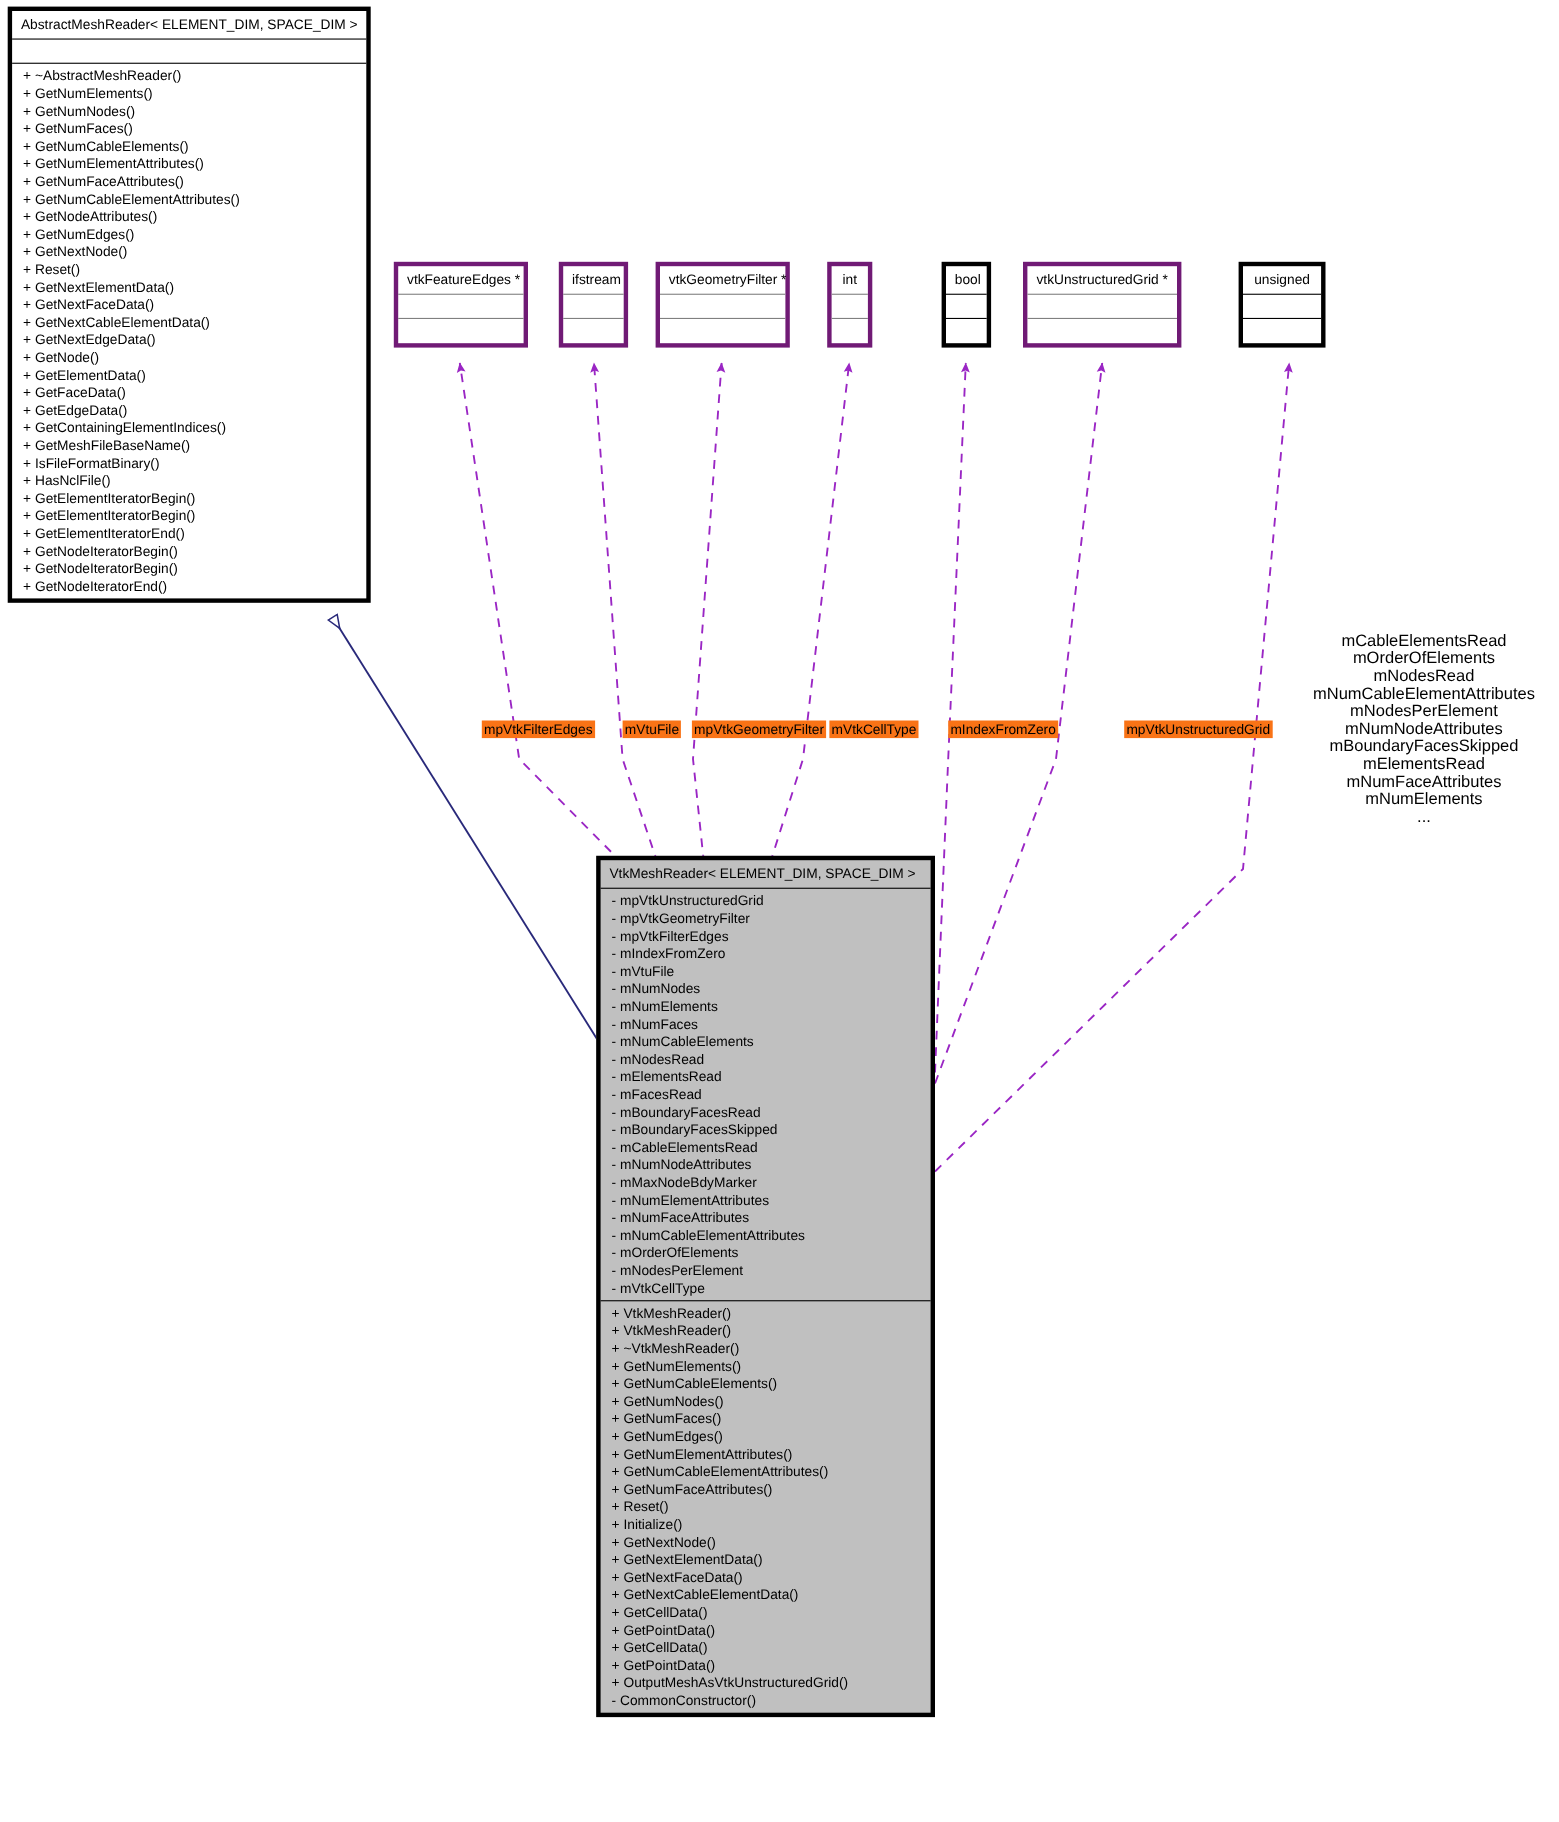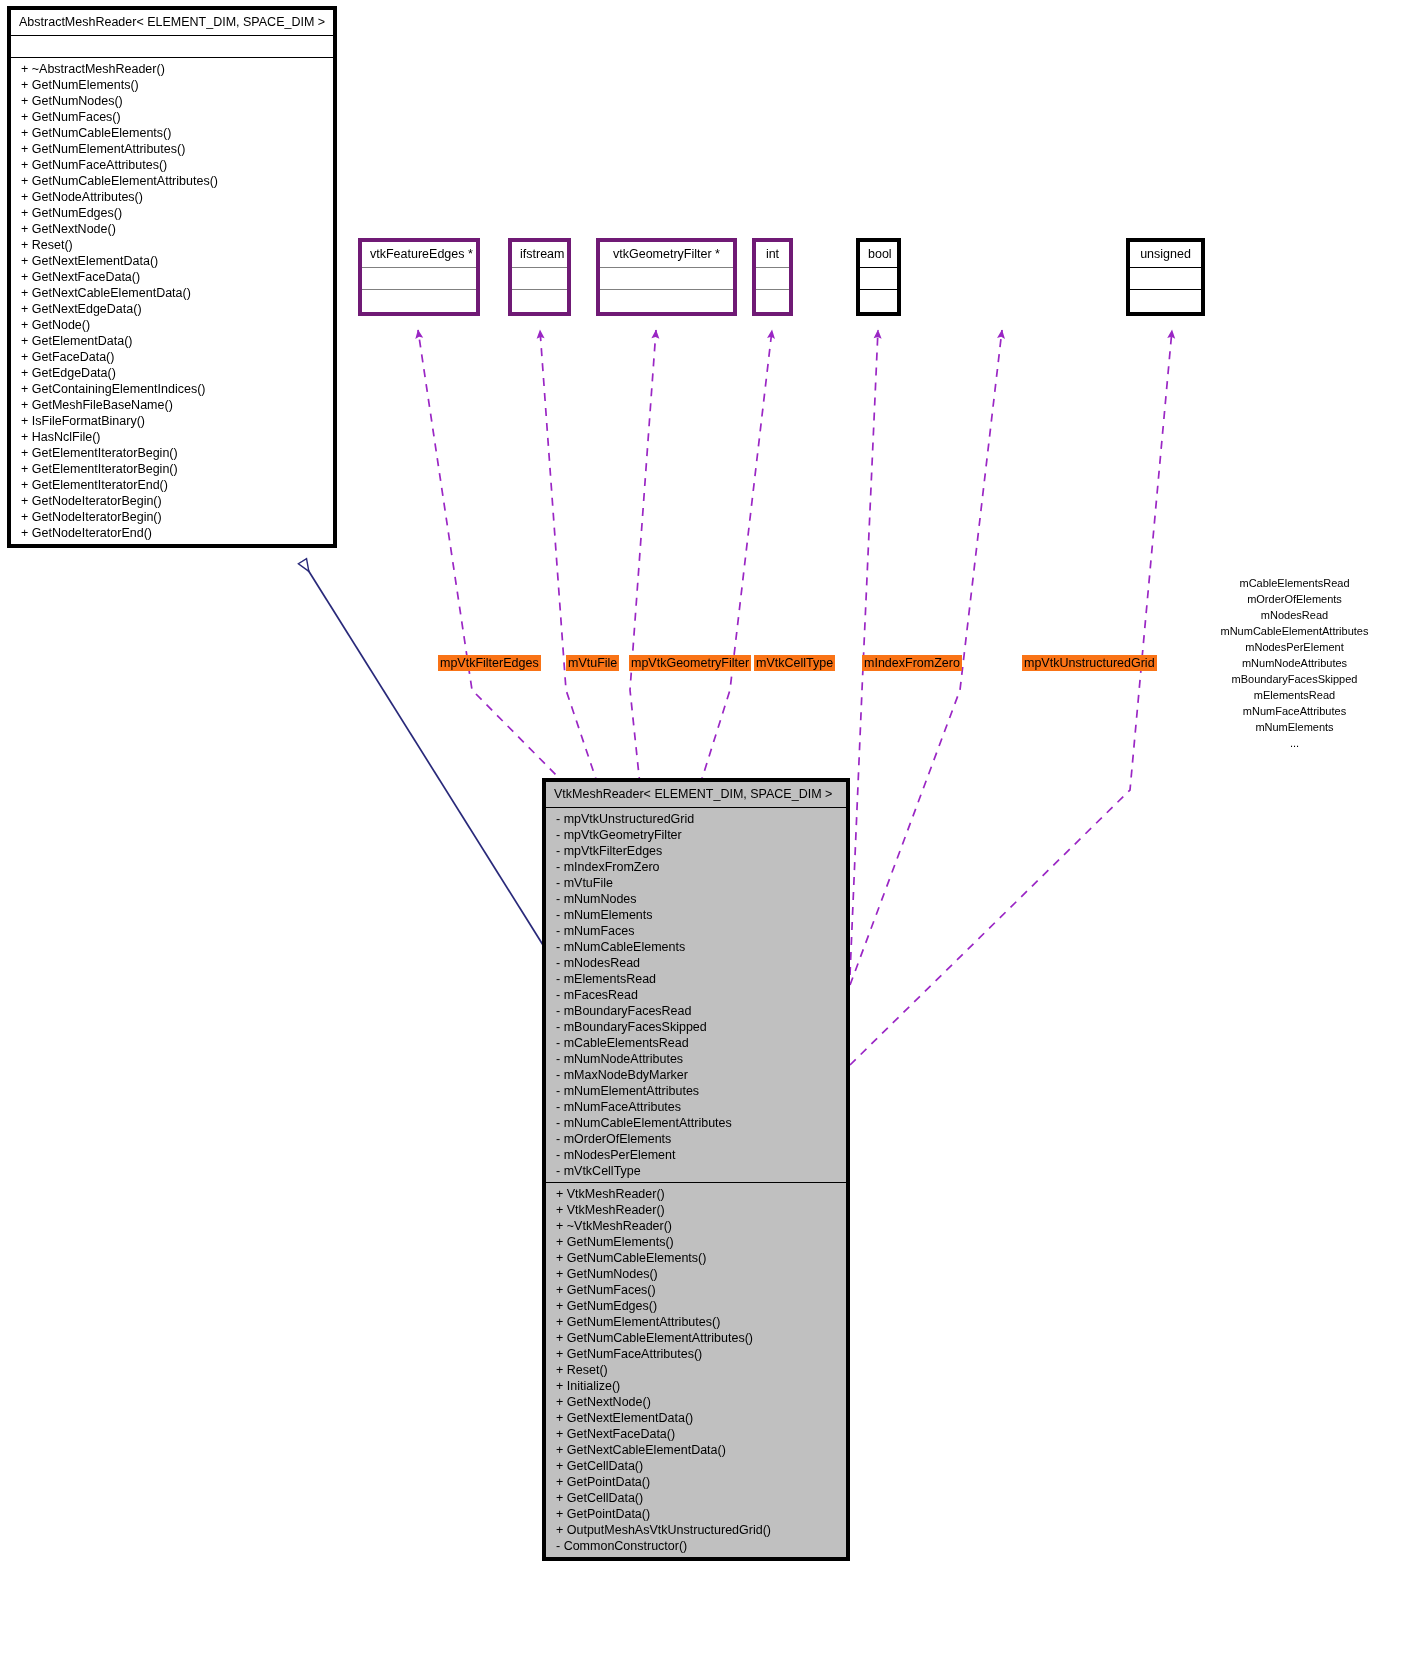--- a/index.html
+++ b/index.html
@@ -73,21 +73,21 @@
     position: absolute;
     font-size: 12.5px;
     line-height: 16px;
     color: #000000;
     white-space: nowrap;
     background: #f97316;
     padding: 0 2px;
   }
   .edge-label-multi {
     position: absolute;
-    font-size: 11px;
+    font-size: 15px;
     line-height: 16px;
     color: #000000;
     white-space: nowrap;
     text-align: center;
     background: transparent;
   }
   .edge-label-multi div { white-space: nowrap; }
 </style>
 </head>
 <body>
@@ -168,38 +168,43 @@
     <div class="uml-section empty"></div>
     <div class="uml-section empty"></div>
   </div>
 
   <div class="uml-box" id="tb-1" style="left:508px; top:238px; width:63px;">
     <div class="uml-title">ifstream</div>
     <div class="uml-section empty"></div>
     <div class="uml-section empty"></div>
   </div>
 
-  <div class="uml-box" id="tb-2" style="left:596px; top:238px; width:141px;">
+  <div class="uml-box" id="tb-2" style="left:596px; top:238px; width:122px;">
     <div class="uml-title">vtkGeometryFilter *</div>
     <div class="uml-section empty"></div>
     <div class="uml-section empty"></div>
   </div>
 
   <div class="uml-box" id="tb-3" style="left:752px; top:238px; width:41px;">
     <div class="uml-title">int</div>
     <div class="uml-section empty"></div>
     <div class="uml-section empty"></div>
   </div>
 
   <div class="uml-box solid-border" id="tb-4" style="left:856px; top:238px; width:45px;">
     <div class="uml-title">bool</div>
     <div class="uml-section empty"></div>
     <div class="uml-section empty"></div>
   </div>
 
+  <div class="uml-box" id="tb-5" style="left:930px; top:238px; width:144px;">
+    <div class="uml-title">vtkUnstructuredGrid *</div>
+    <div class="uml-section empty"></div>
+    <div class="uml-section empty"></div>
+  </div>
 
   <div class="uml-box solid-border" id="tb-6" style="left:1126px; top:238px; width:79px;">
     <div class="uml-title">unsigned</div>
     <div class="uml-section empty"></div>
     <div class="uml-section empty"></div>
   </div>
 
   <div class="edge-label" style="left:438px; top:655px;">mpVtkFilterEdges</div>
   <div class="edge-label" style="left:566px; top:655px;">mVtuFile</div>
   <div class="edge-label" style="left:629px; top:655px;">mpVtkGeometryFilter</div>

